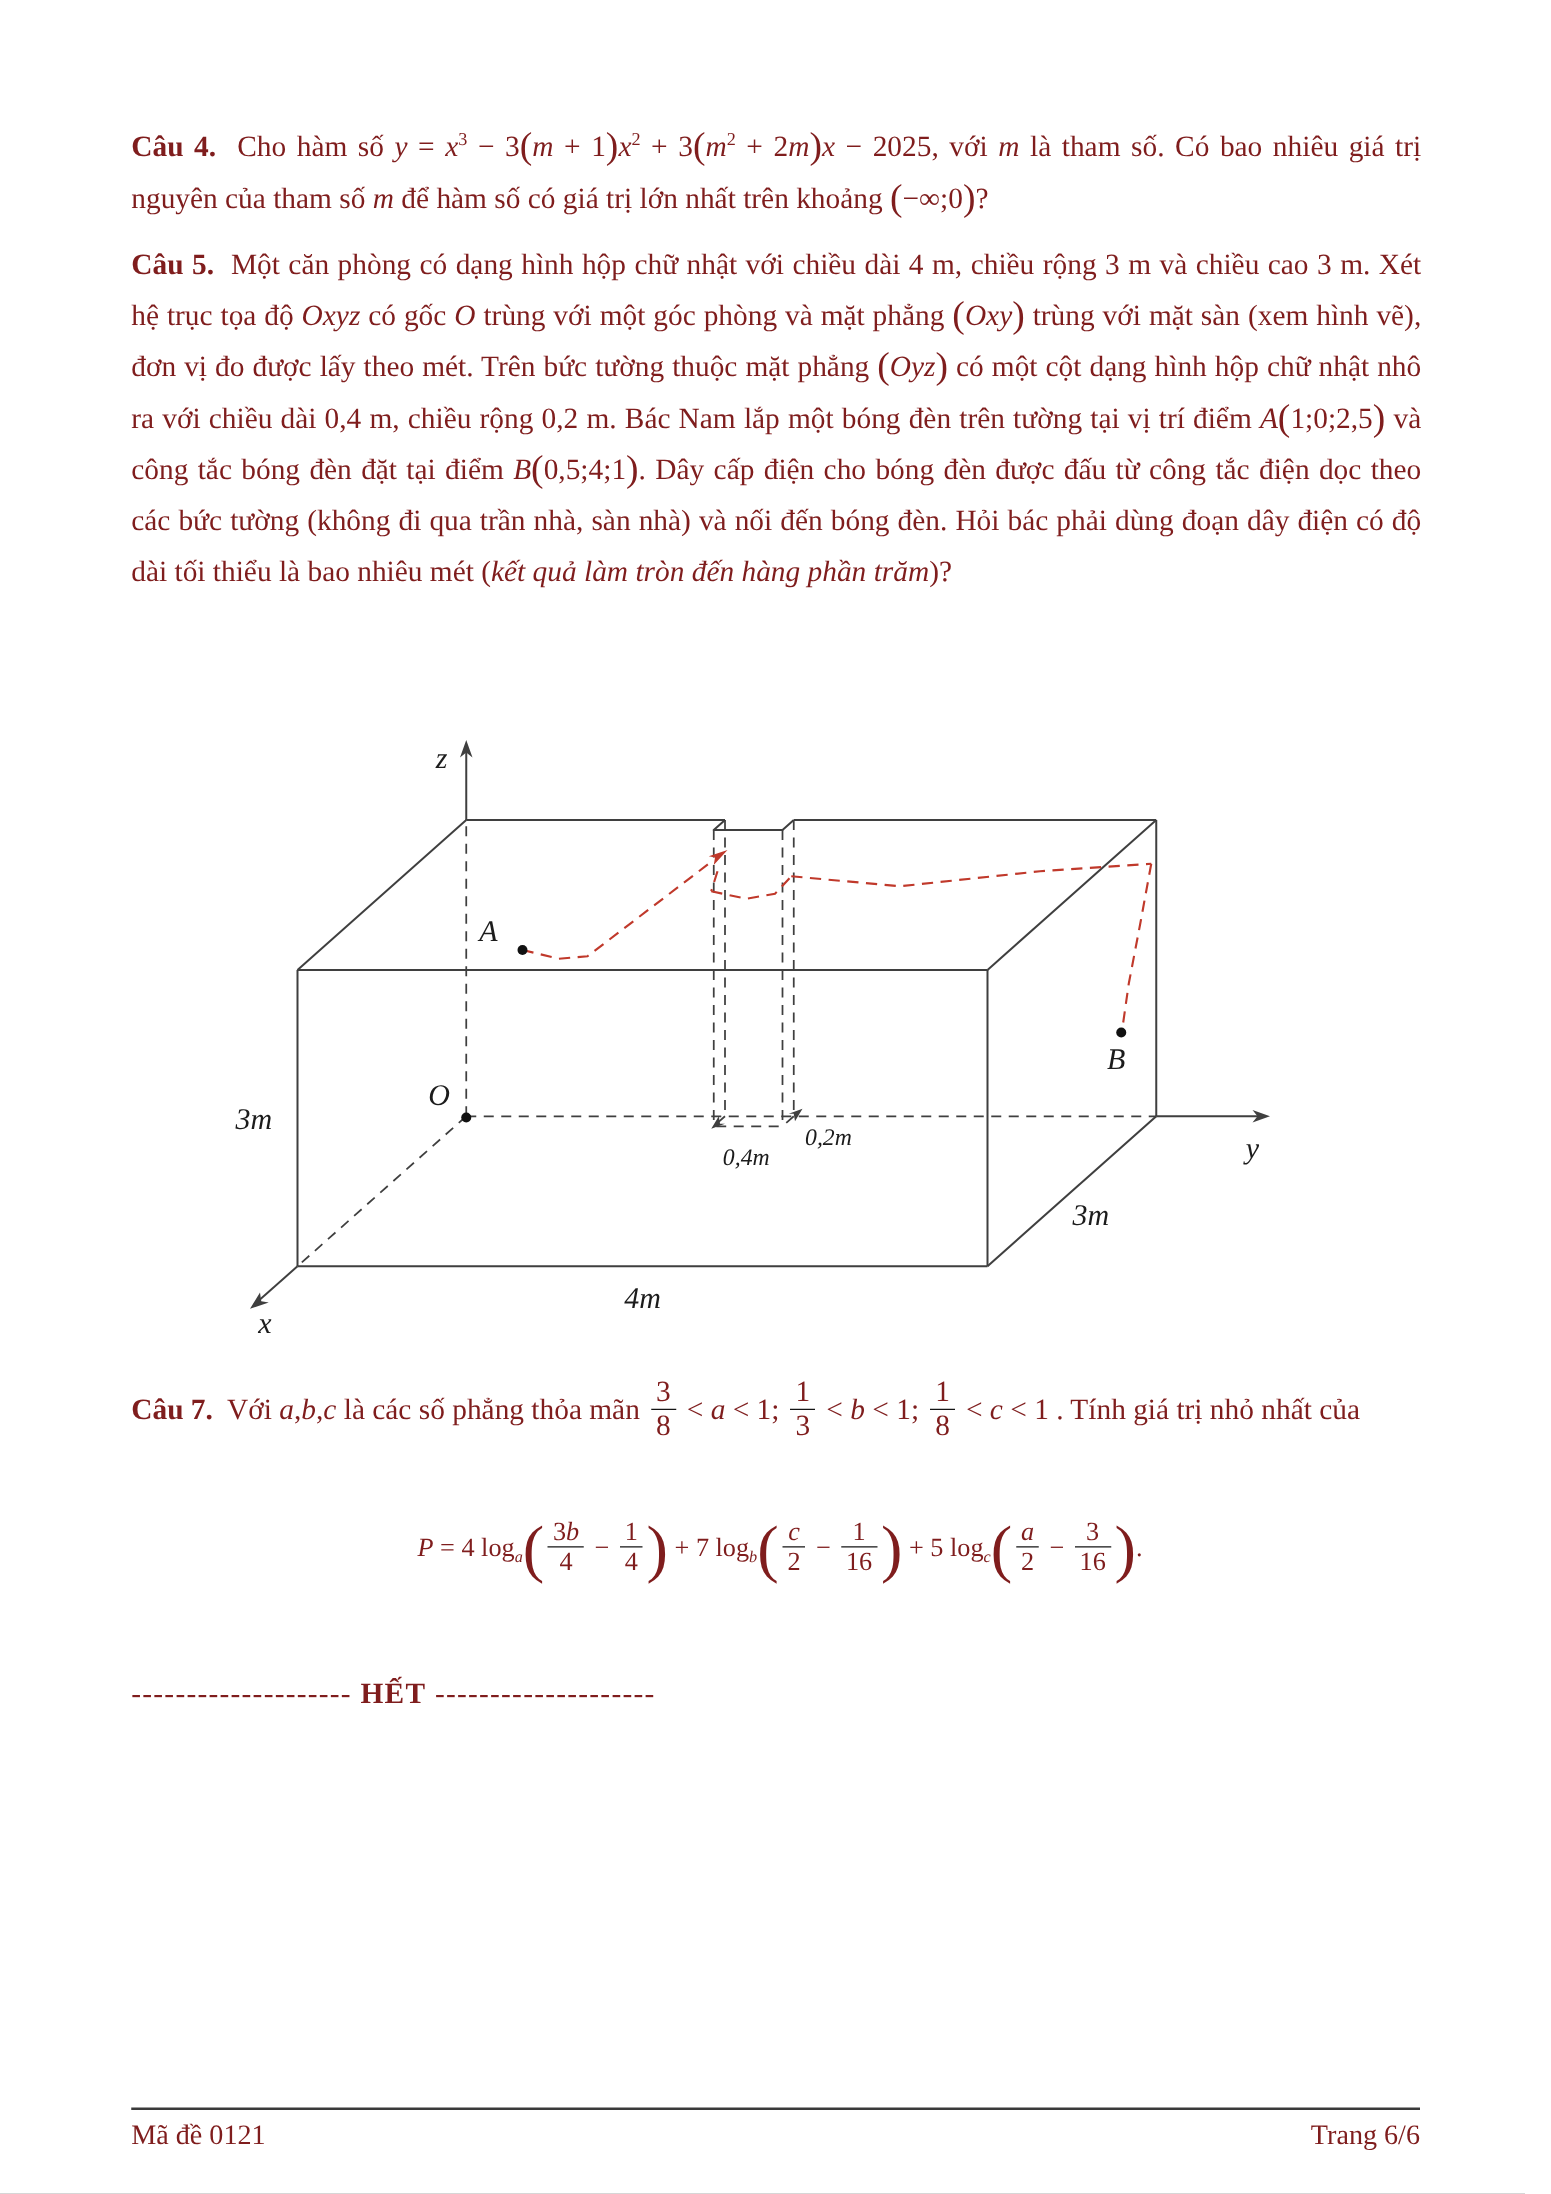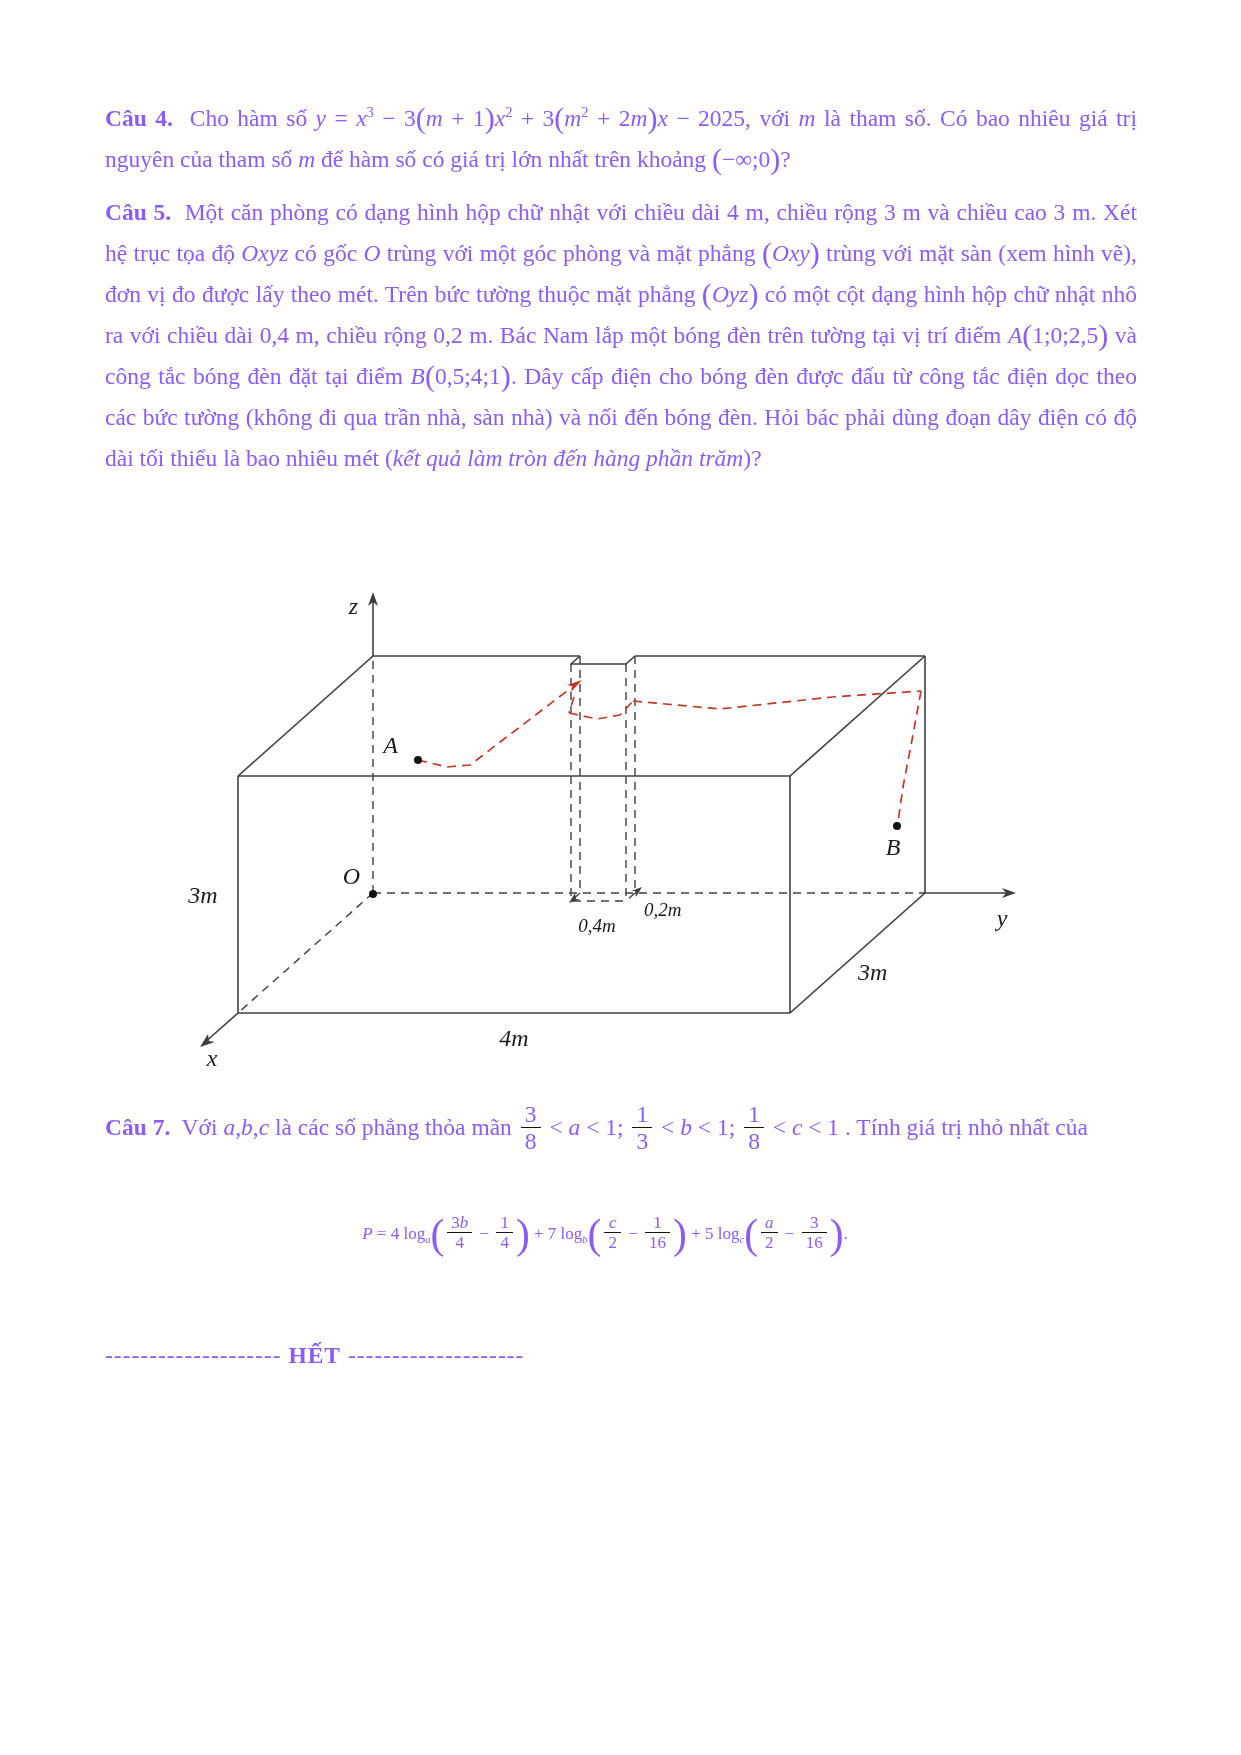--- a/index.html
+++ b/index.html
@@ -1,31 +1,31 @@
 <!DOCTYPE html>
 <html><head>
 <meta charset="utf-8">
 <style>
   html,body{margin:0;padding:0;background:#9a9a9a;}
   .page{position:relative;width:1241px;height:1755px;background:#ffffff;
-        font-family:"Liberation Serif","DejaVu Serif",serif;color:#8b5cf6;overflow:hidden;}
+        font-family:"Liberation Serif","DejaVu Serif",serif;color:#7f1d1d;overflow:hidden;}
   .para{position:absolute;left:105px;width:1032px;margin:0;
         font-size:23.5px;line-height:41px;text-align:justify;}
   .it{font-style:italic;}
   .bd{font-weight:bold;}
   sup{font-size:0.62em;line-height:0;}
   sub{font-size:0.62em;line-height:0;}
   .medp{font-size:1.28em;line-height:0;vertical-align:-0.06em;}
   .bigp{font-size:2.45em;line-height:1;vertical-align:middle;font-weight:400;}
   .frac{display:inline-flex;flex-direction:column;text-align:center;
         vertical-align:middle;line-height:1.12;margin:0 3px;position:relative;top:-2px;}
   .frac .fn{border-bottom:1.5px solid #141414;padding:0 4px;display:block;}
   .frac .fd{display:block;padding:0 4px;}
   .mathline{line-height:1.25;}
-  .formula{position:absolute;left:89px;width:1032px;text-align:center;font-size:17px;}
+  .formula{position:absolute;left:108px;width:1032px;text-align:center;font-size:21px;}
   .endline{position:absolute;left:105px;width:1032px;
            font-size:23.5px;letter-spacing:1px;}
   .footer{position:absolute;left:105px;top:1686px;width:1031px;
           border-top:2.5px solid #3a3a3a;padding-top:7px;
           display:flex;justify-content:space-between;font-size:22.5px;}
   svg.diagram{position:absolute;left:150px;top:520px;}
   svg .ln{stroke:#3f3f3f;stroke-width:1.6;fill:none;stroke-linejoin:round;}
   svg .dash{stroke:#3f3f3f;stroke-width:1.4;fill:none;stroke-dasharray:8 6;}
   svg .wire{stroke:#c0392b;stroke-width:1.7;fill:none;stroke-dasharray:9 6;}
   svg .arr{fill:#3f3f3f;stroke:none;}
@@ -142,14 +142,18 @@
       </span><span class="bigp">)</span><span> + 5 log</span><sub class="it">c</sub><span class="bigp">(</span><span class="frac">
         <span class="fn"><span class="it">a</span></span>
         <span class="fd">2</span>
       </span><span> − </span><span class="frac">
         <span class="fn">3</span>
         <span class="fd">16</span>
       </span><span class="bigp">)</span><span>.</span></div>
 
   <div class="endline" style="top:1342px"><span>-------------------- </span><span class="bd">HẾT</span><span> --------------------</span></div>
 
+  <div class="footer">
+    <span>Mã đề 0121</span>
+    <span>Trang 6/6</span>
+  </div>
 
 </div>
 
 </body></html>

